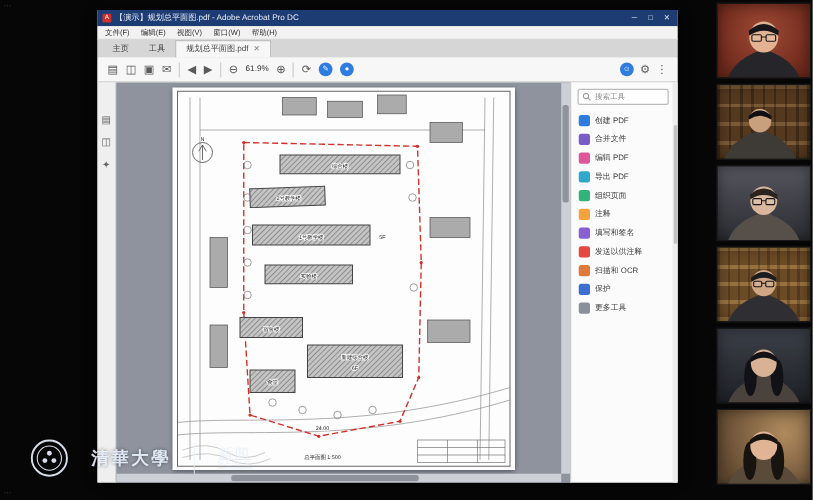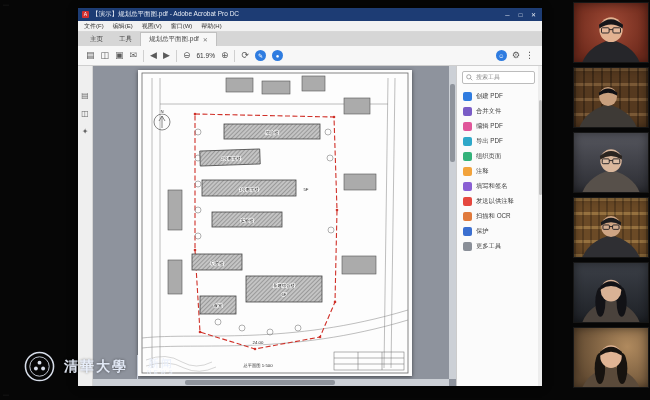--- a/index.html
+++ b/index.html
@@ -74,26 +74,26 @@
   .p1 { background:radial-gradient(circle at 50% 40%, #a04a36, #6e2a1c 78%); }
   .p2 { background:repeating-linear-gradient(90deg, rgba(0,0,0,.28) 0 2px, rgba(0,0,0,0) 2px 9px),
                    repeating-linear-gradient(180deg, #7a5936 0 3px, #55391f 3px 15px); }
   .p3 { background:linear-gradient(180deg,#55565e,#2c2d33); }
   .p4 { background:repeating-linear-gradient(90deg, rgba(0,0,0,.22) 0 2px, rgba(0,0,0,0) 2px 8px),
                    repeating-linear-gradient(180deg, #96713f 0 3px, #6b4a26 3px 14px); }
   .p5 { background:linear-gradient(180deg,#3b3f47,#1e2126); }
   .p6 { background:radial-gradient(circle at 72% 32%, #b08a5e, #5f4830 82%); }
 
   
-  .wm { position:absolute; left:24px; top:351px; z-index:40; display:flex; align-items:center; gap:9px;
+  .wm { position:absolute; left:24px; top:351px; z-index:40; display:flex; align-items:center; gap:18px;
         color:#e7eefb; opacity:.93; }
   .wm-uni { font-family:"DejaVu Serif","Liberation Serif",serif; font-size:14px; font-weight:bold;
             letter-spacing:2px; text-shadow:0 0 3px rgba(0,0,0,.5); white-space:nowrap; }
   .wm-div { width:1px; height:24px; background:rgba(231,238,251,.75); }
-  .wm-news { display:flex; flex-direction:column; align-items:center; line-height:1.15; }
+  .wm-news { display:flex; flex-direction:column; align-items:center; line-height:1.15;text-decoration:underline; }
   .wm-news .cn { font-size:11px; letter-spacing:2px; }
   .wm-news .en { font-size:6px; letter-spacing:2.5px; }
 
   .ovl { position:absolute; font-size:6px; color:#3f3f3f; z-index:30; }
   .ovl.tl { left:3px; top:1px; }
   .ovl.bl { left:3px; bottom:2px; }
 </style>
 </head>
 <body>
 

